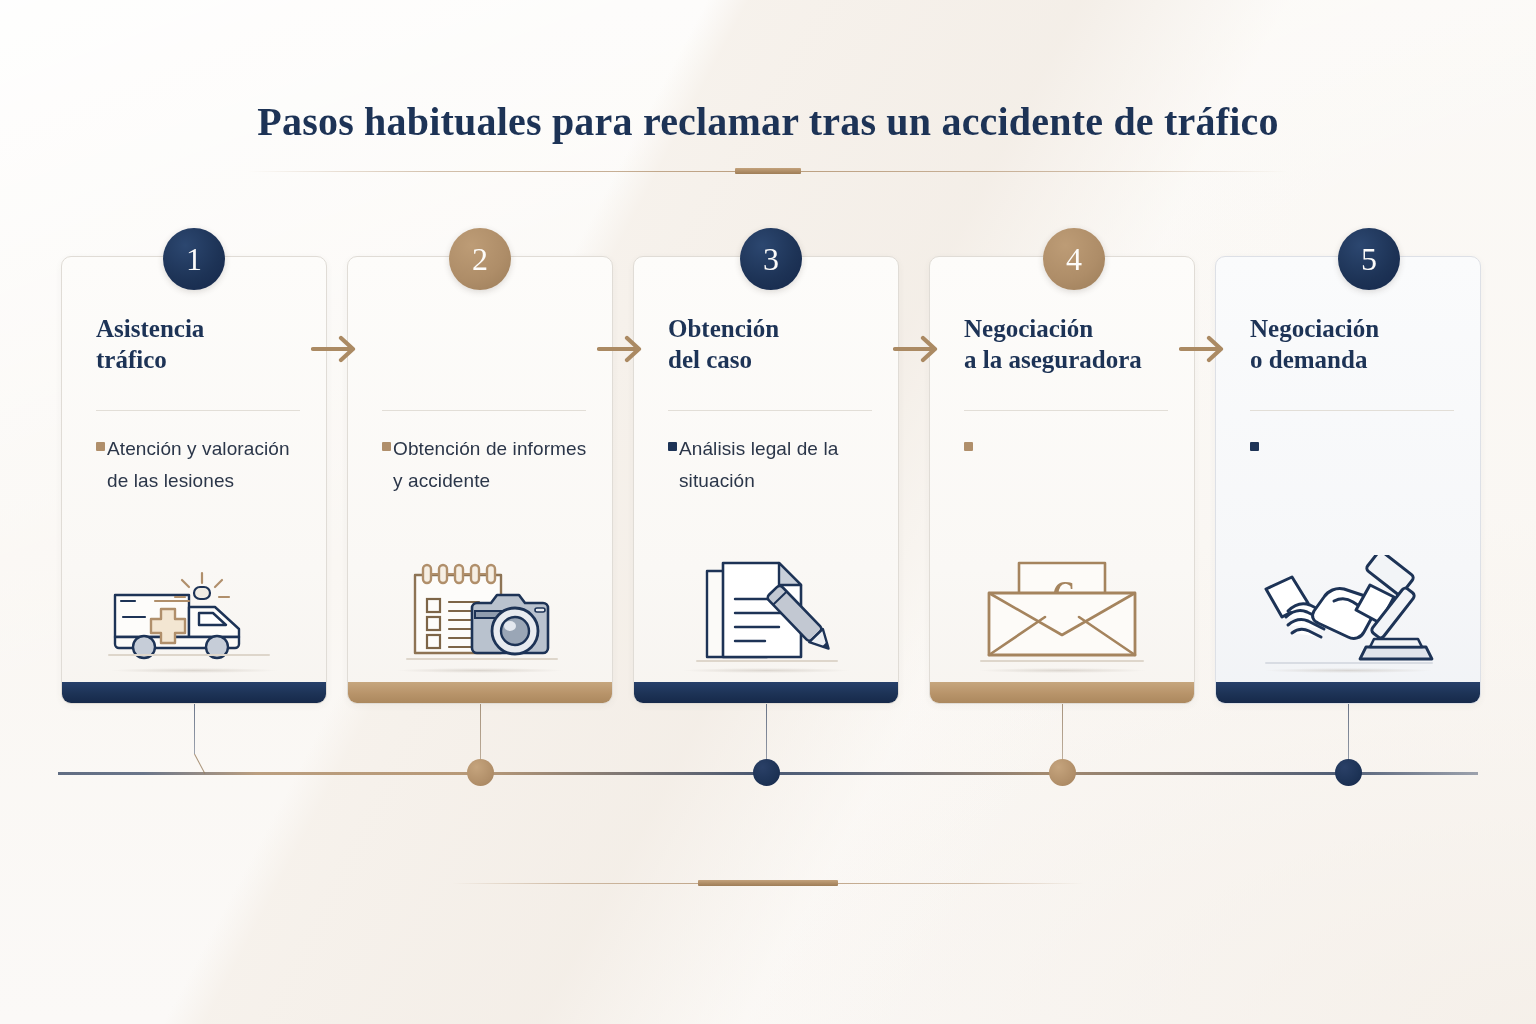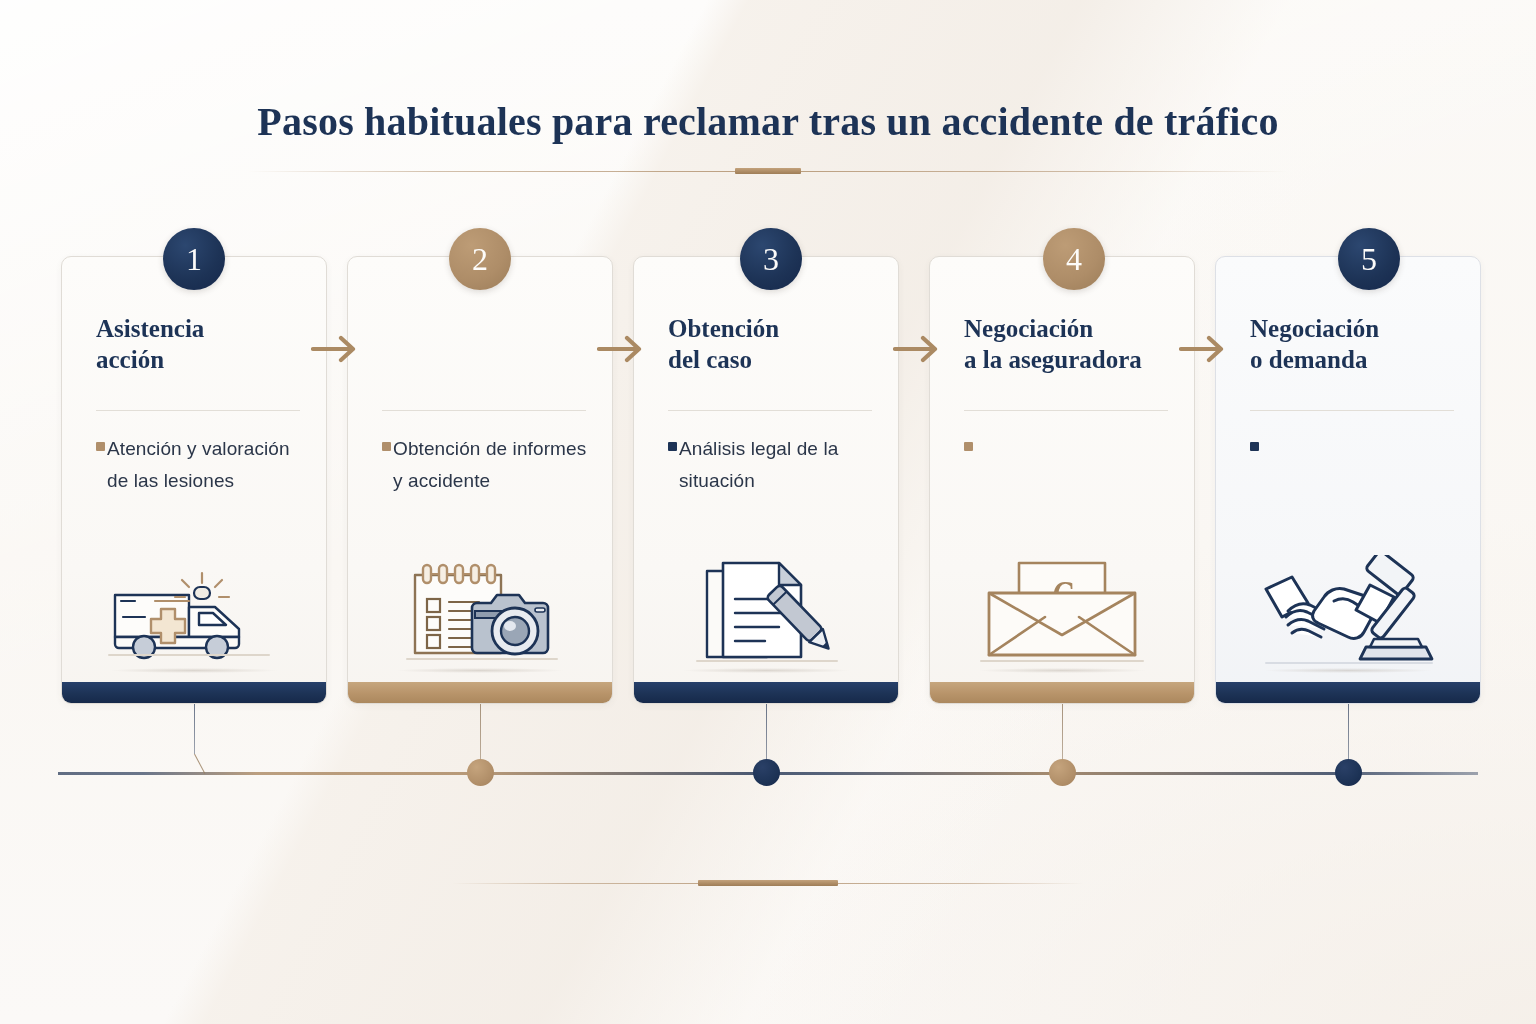--- a/index.html
+++ b/index.html
@@ -254,21 +254,21 @@
 
   <div class="ornament" id="title-ornament">
     <div class="hair"></div>
     <div class="nub"></div>
   </div>
 
   <div class="cards">
 
     <div class="card" style="left:61px">
       <div class="card-head">
-        <span>Asistencia</span><br><span>acción</span>
+        <span>Asistencia</span><br><span>tráfico</span>
       </div>
       <div class="card-rule"></div>
       <div class="bullet-row">
         <span class="bullet-dot dot-tan"></span>
         <span class="bullet-text">Atención y valoración de las lesiones</span>
       </div>
       <div class="card-icon">
         <div class="icon-shadow"></div>
         <svg width="190" height="110" viewBox="0 0 190 110" fill="none">
           <g stroke="#1d3356" stroke-width="2.4" stroke-linecap="round" stroke-linejoin="round" fill="#fdfcfa">

